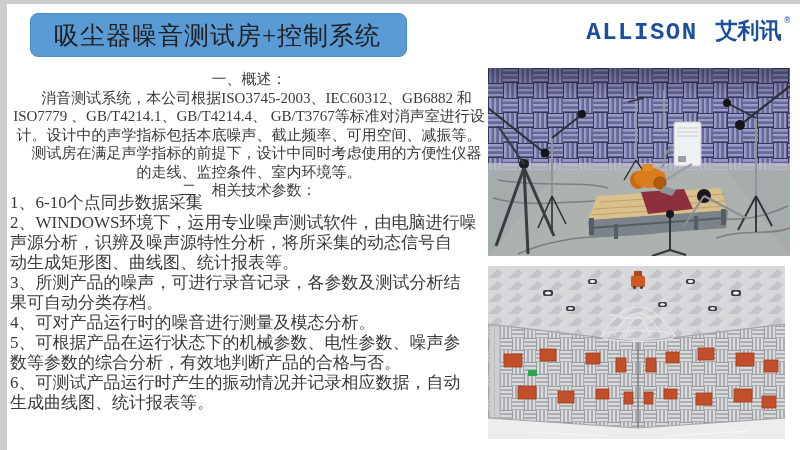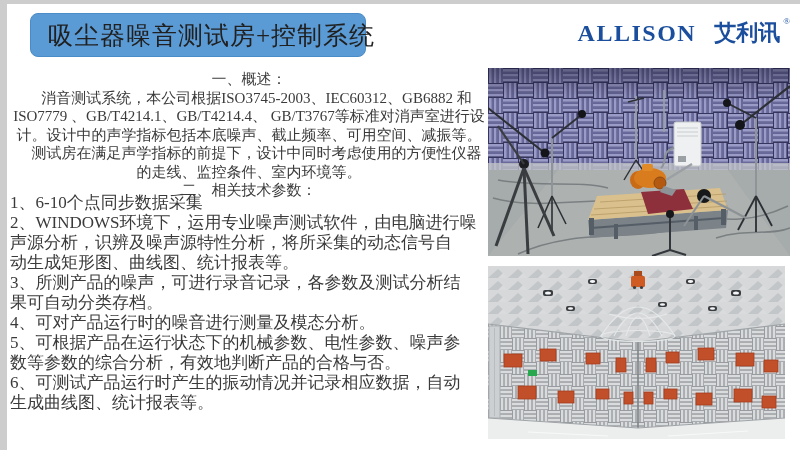--- a/index.html
+++ b/index.html
@@ -1,27 +1,27 @@
 <!DOCTYPE html>
 <html style="--title_bg: #5b9bd5; --title_border: #4a8cc7; --title_text: #202020; --body_text: #3a3a3a; --logo_color: #1b4f9e; --edge: #cdcdcd; --photo_purple_wall: #35355e; --photo_orange_wedge: #c14f2a;"><head>
 <meta charset="utf-8">
 <style>
   html,body{margin:0;padding:0;background:#ffffff;}
   .slide{position:relative;width:800px;height:450px;background:#ffffff;overflow:hidden;
          font-family:"Liberation Serif","DejaVu Serif",serif;}
   .edge-top{position:absolute;left:0;top:0;width:800px;height:4px;background:var(--edge,#cdcdcd);}
   .edge-left{position:absolute;left:0;top:0;width:7px;height:450px;background:var(--edge,#cdcdcd);}
 
-  .title-banner{position:absolute;left:30px;top:13px;width:336px;height:44px;box-sizing:border-box;
+  .title-banner{position:absolute;left:30px;top:13px;width:377px;height:44px;box-sizing:border-box;
     background:var(--title_bg,#5b9bd5);border:1px solid var(--title_border,#4a8cc7);border-radius:8px;
-    display:flex;align-items:center;padding-left:17px;}
+    display:flex;align-items:center;padding-left:23px;}
   .title-banner .title-text{font-size:25px;color:var(--title_text,#202020);letter-spacing:1px;white-space:nowrap;}
 
   .logo{position:absolute;top:22px;right:10px;display:flex;align-items:flex-start;
-    font-family:Liberation Serif, serif;font-weight:bold;color:var(--logo_color,#1b4f9e);}
+    font-family:Liberation Mono, monospace;font-weight:bold;color:var(--logo_color,#1b4f9e);}
   .logo-latin{font-size:24px;letter-spacing:1.5px;line-height:22px;}
   .logo-cjk{font-size:22px;margin-left:18px;line-height:22px;}
   .logo-reg{font-size:9px;font-weight:normal;margin-left:3px;position:relative;top:-6px;}
 
   .overview{position:absolute;left:10px;top:70px;width:478px;font-size:15px;line-height:18.5px;
     color:var(--body_text,#3a3a3a);white-space:pre;text-align:center;}
   .params{position:absolute;left:10px;top:193px;width:482px;font-size:17px;line-height:20px;
     color:var(--body_text,#3a3a3a);white-space:pre;}
 
   .photo{position:absolute;margin:0;line-height:0;}

